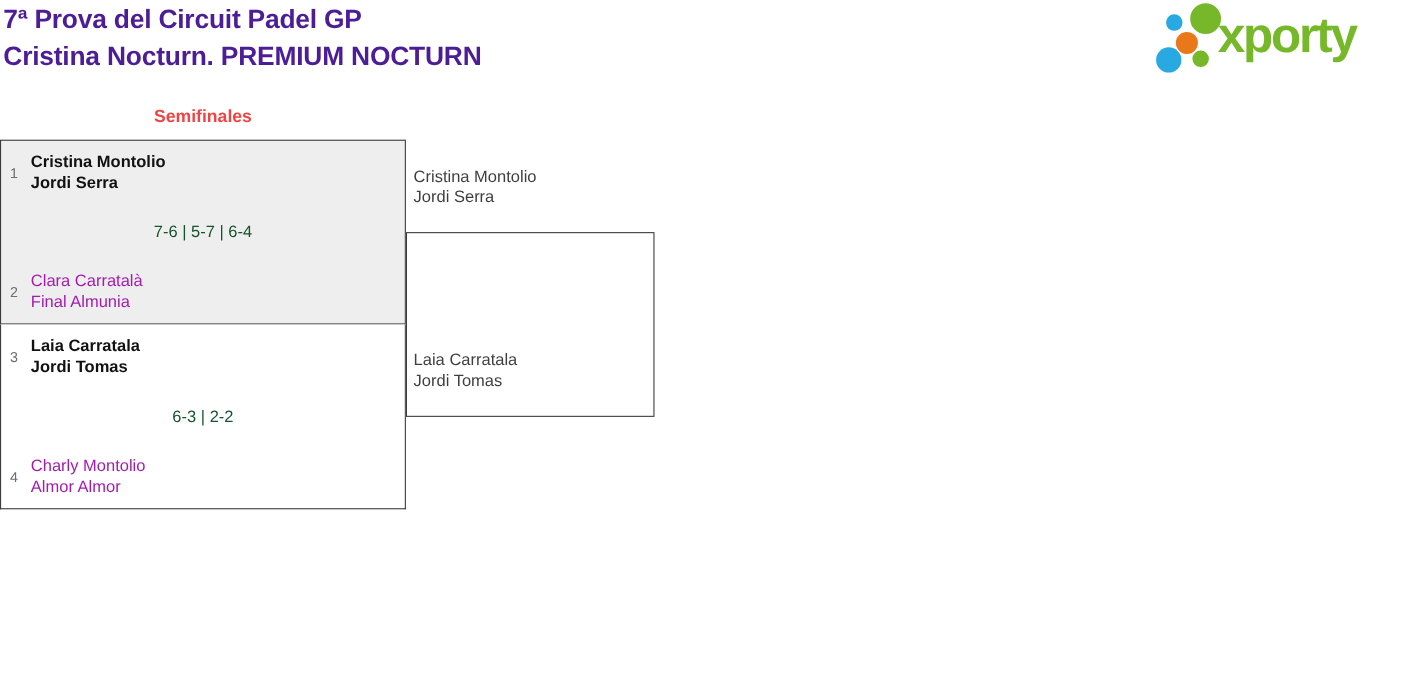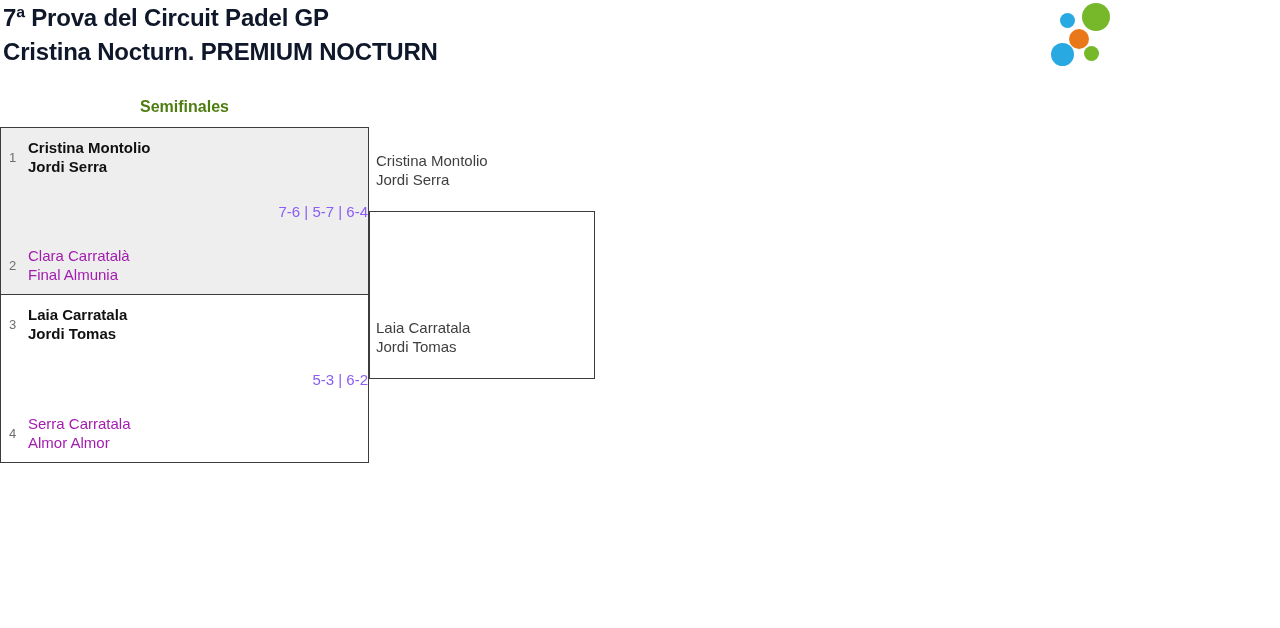--- a/index.html
+++ b/index.html
@@ -6,59 +6,59 @@
   body {
     width: 1280px; height: 628px;
     background: #ffffff;
     font-family: "Liberation Sans", sans-serif;
     position: relative; overflow: hidden;
     -webkit-font-smoothing: antialiased;
   }
   .page { position: absolute; inset: 0; }
 
   
-  .title { position: absolute; left: 3px; top: 1px; color: #0f172a; }
+  .title { position: absolute; left: 3px; top: 1px; color: #4c1d95; }
   .title-line { font-size: 24px; font-weight: 700; line-height: 34px; letter-spacing: -0.2px; }
 
   
   .logo { position: absolute; left: 1045px; top: 0; width: 235px; height: 72px; cursor: pointer; }
   .dot { position: absolute; border-radius: 50%; }
   .dot-blue-small  { left: 15px; top: 13px; width: 15px; height: 15px; background: #29a9e1; }
   .dot-green-large { left: 37px; top: 3px;  width: 28px; height: 28px; background: #76b82a; }
   .dot-orange      { left: 24px; top: 29px; width: 20px; height: 20px; background: #e8781a; }
   .dot-blue-large  { left: 6px;  top: 43px; width: 23px; height: 23px; background: #29a9e1; }
   .dot-green-small { left: 39px; top: 46px; width: 15px; height: 15px; background: #76b82a; }
   .logo-text {
     position: absolute; left: 62px; top: 9px;
     font-size: 45px; font-weight: 700; line-height: 1;
     color: #76b82a; letter-spacing: -2px;
   }
 
   
-  .round-header { position: absolute; top: 97px; font-size: 16px; font-weight: 600; color: #4d7c0f; text-align: center; line-height: 20px; }
+  .round-header { position: absolute; top: 97px; font-size: 16px; font-weight: 600; color: #ef4444; text-align: center; line-height: 20px; }
   .rh-semis { left: 0; width: 369px; }
   .rh-final { left: 369px; width: 226px; }
 
   
   .match {
     position: absolute; left: 0; width: 369px; height: 168px;
     border: 1px solid #3c3c3c; box-sizing: border-box; background: #ffffff;
   }
   .match-1 { top: 127px; background: #eeeeee; }
   .match-2 { top: 295px; border-top: none; }
 
   .team-row { position: absolute; left: 8px; display: flex; align-items: center; gap: 5px; }
   .team-row.top { top: 10px; }
   .team-row.bottom { bottom: 10px; }
   .seed { color: #6e6e6e; font-size: 13px; min-width: 14px; }
   .names { font-size: 15px; line-height: 19px; color: #a21caf; }
   .winner .names { font-weight: 700; color: #111; }
   .score {
     position: absolute; left: 0; top: 50%; transform: translateY(-50%);
-    width: 100%; text-align: right; font-size: 15px; color: #8b5cf6;
+    width: 100%; text-align: center; font-size: 15px; color: #14532d;
   }
 
   
   .final-box {
     position: absolute; left: 369px; top: 211px; width: 226px; height: 168px;
     border: 1px solid #3c3c3c; box-sizing: border-box; background: #ffffff;
   }
   .final-team { position: absolute; left: 376px; font-size: 15px; line-height: 19px; color: #3f3f3f; }
   .final-team-1 { top: 151px; }
   .final-team-2 { top: 318px; }
@@ -72,20 +72,21 @@
     <div class="title-line">7ª Prova del Circuit Padel GP</div>
     <div class="title-line">Cristina Nocturn. PREMIUM NOCTURN</div>
   </div>
 
   <div class="logo">
     <span class="dot dot-blue-small"></span>
     <span class="dot dot-green-large"></span>
     <span class="dot dot-orange"></span>
     <span class="dot dot-blue-large"></span>
     <span class="dot dot-green-small"></span>
+    <span class="logo-text">xporty</span>
   </div>
 
   <div class="round-header rh-semis">Semifinales</div>
 
   <div class="match match-1">
     <div class="team-row top winner">
       <span class="seed">1</span>
       <div class="names">
         <div>Cristina Montolio</div>
         <div>Jordi Serra</div>
@@ -102,25 +103,25 @@
   </div>
 
   <div class="match match-2">
     <div class="team-row top winner">
       <span class="seed">3</span>
       <div class="names">
         <div>Laia Carratala</div>
         <div>Jordi Tomas</div>
       </div>
     </div>
-    <div class="score">5-3 | 6-2</div>
+    <div class="score">6-3 | 2-2</div>
     <div class="team-row bottom">
       <span class="seed">4</span>
       <div class="names">
-        <div>Serra Carratala</div>
+        <div>Charly Montolio</div>
         <div>Almor Almor</div>
       </div>
     </div>
   </div>
 
   <div class="final-box"></div>
   <div class="final-team final-team-1">
     <div>Cristina Montolio</div>
     <div>Jordi Serra</div>
   </div>

